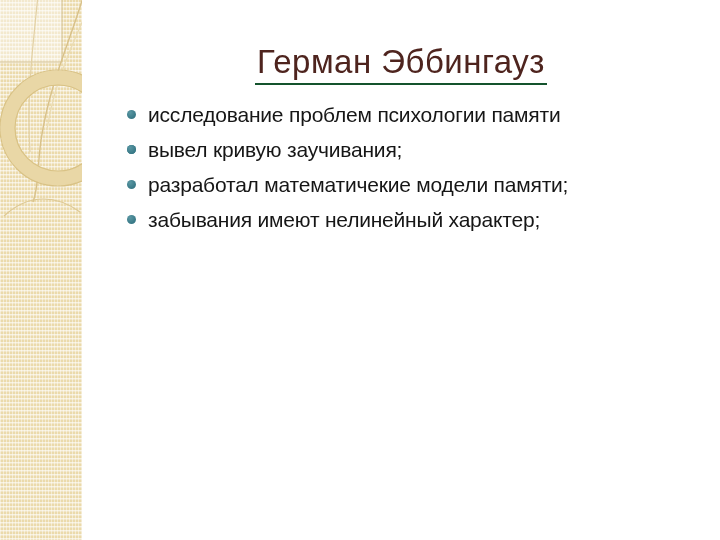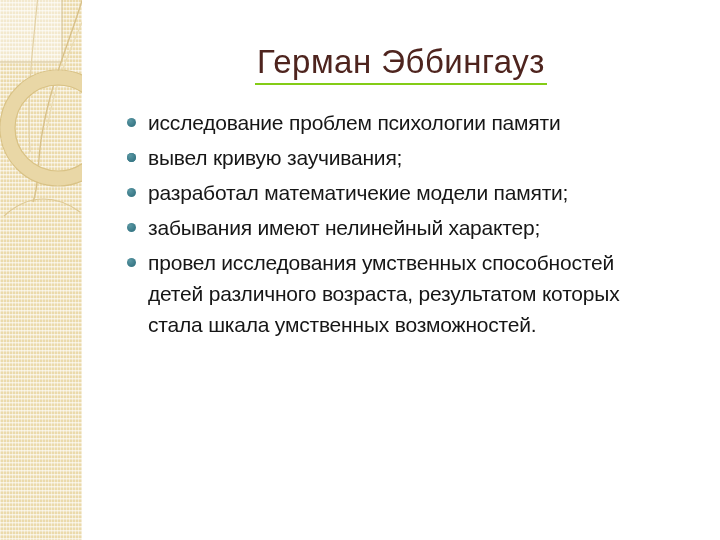--- a/index.html
+++ b/index.html
@@ -36,26 +36,26 @@
     text-align: center;
   }
   .title {
     display: inline-block;
     margin: 0;
     font-size: 33px;
     font-weight: 400;
     line-height: 40px;
     letter-spacing: 0.5px;
     color: #4e241e;
-    border-bottom: 2px solid #84cc16;
+    border-bottom: 2px solid #14532d;
     padding: 0 2px 1px 2px;
   }
   ul.bullets {
     list-style: none;
-    margin: 22px 0 0 45px;
+    margin: 14px 0 0 45px;
     padding: 0;
   }
   ul.bullets li {
     position: relative;
     padding-left: 21px;
     margin: 0 0 4px 0;
     font-size: 21px;
     line-height: 31px;
     color: #161616;
     letter-spacing: -0.2px;
@@ -109,22 +109,16 @@
         <span class="line">вывел кривую заучивания;</span>
       </li>
       <li>
         <span class="dot"></span>
         <span class="line">разработал математичекие модели памяти;</span>
       </li>
       <li>
         <span class="dot"></span>
         <span class="line">забывания имеют нелинейный характер;</span>
       </li>
-      <li>
-        <span class="dot"></span>
-        <span class="line">провел исследования умственных способностей</span>
-        <span class="line">детей различного возраста, результатом которых</span>
-        <span class="line">стала шкала умственных возможностей.</span>
-      </li>
     </ul>
   </div>
 
 </div>
 
 </body></html>

